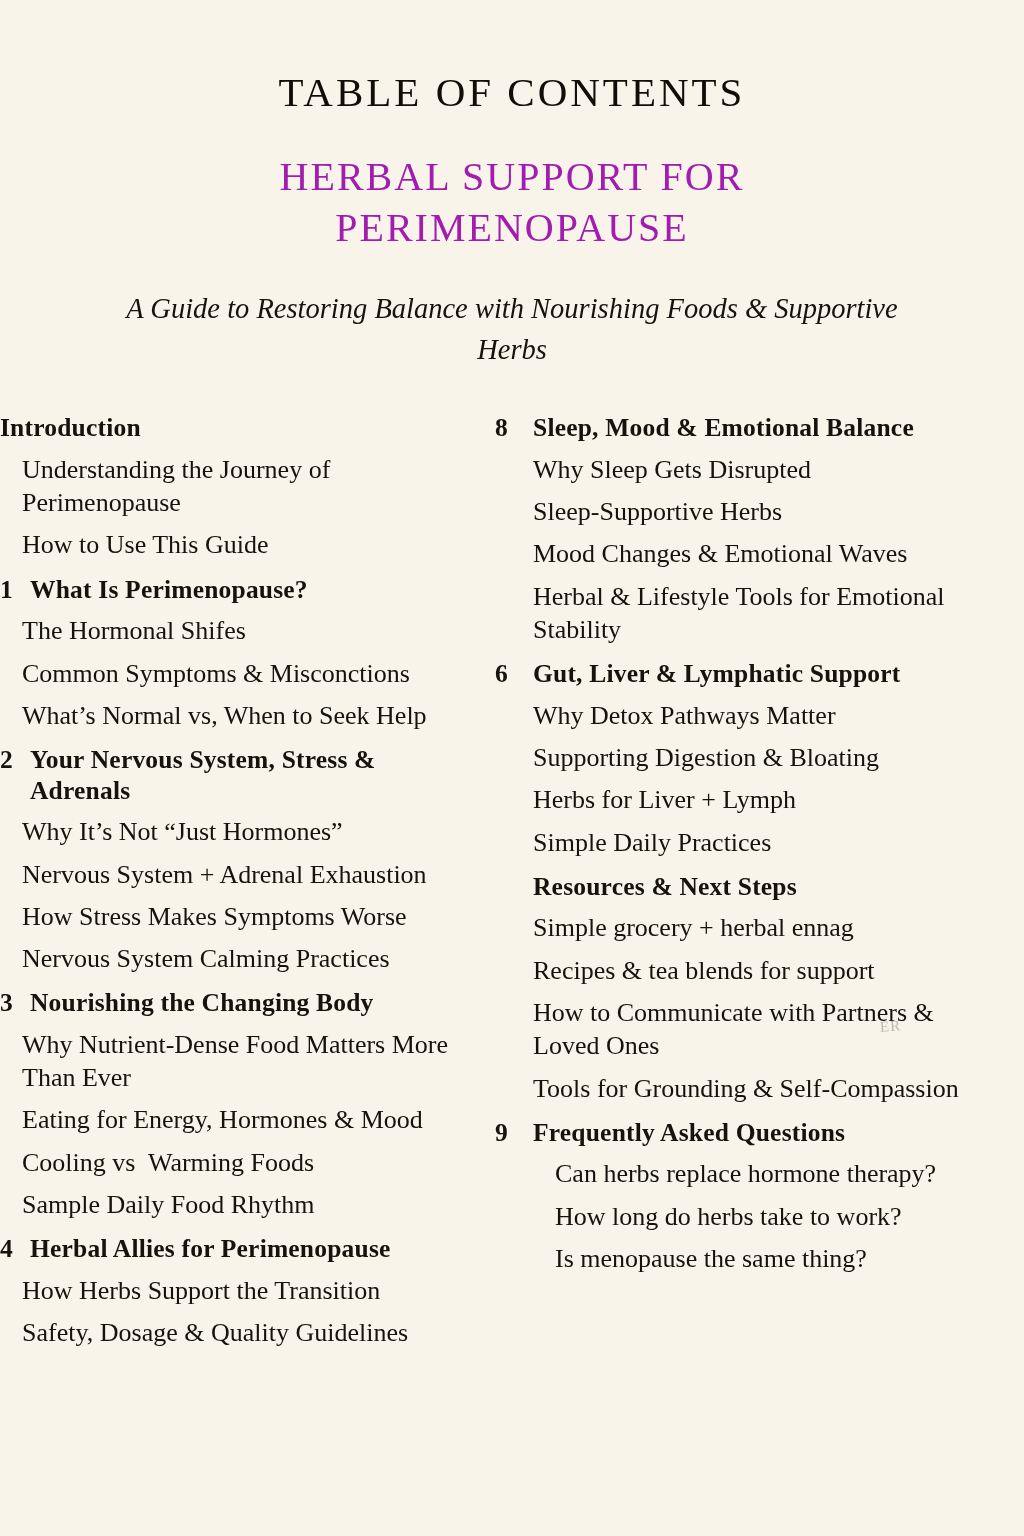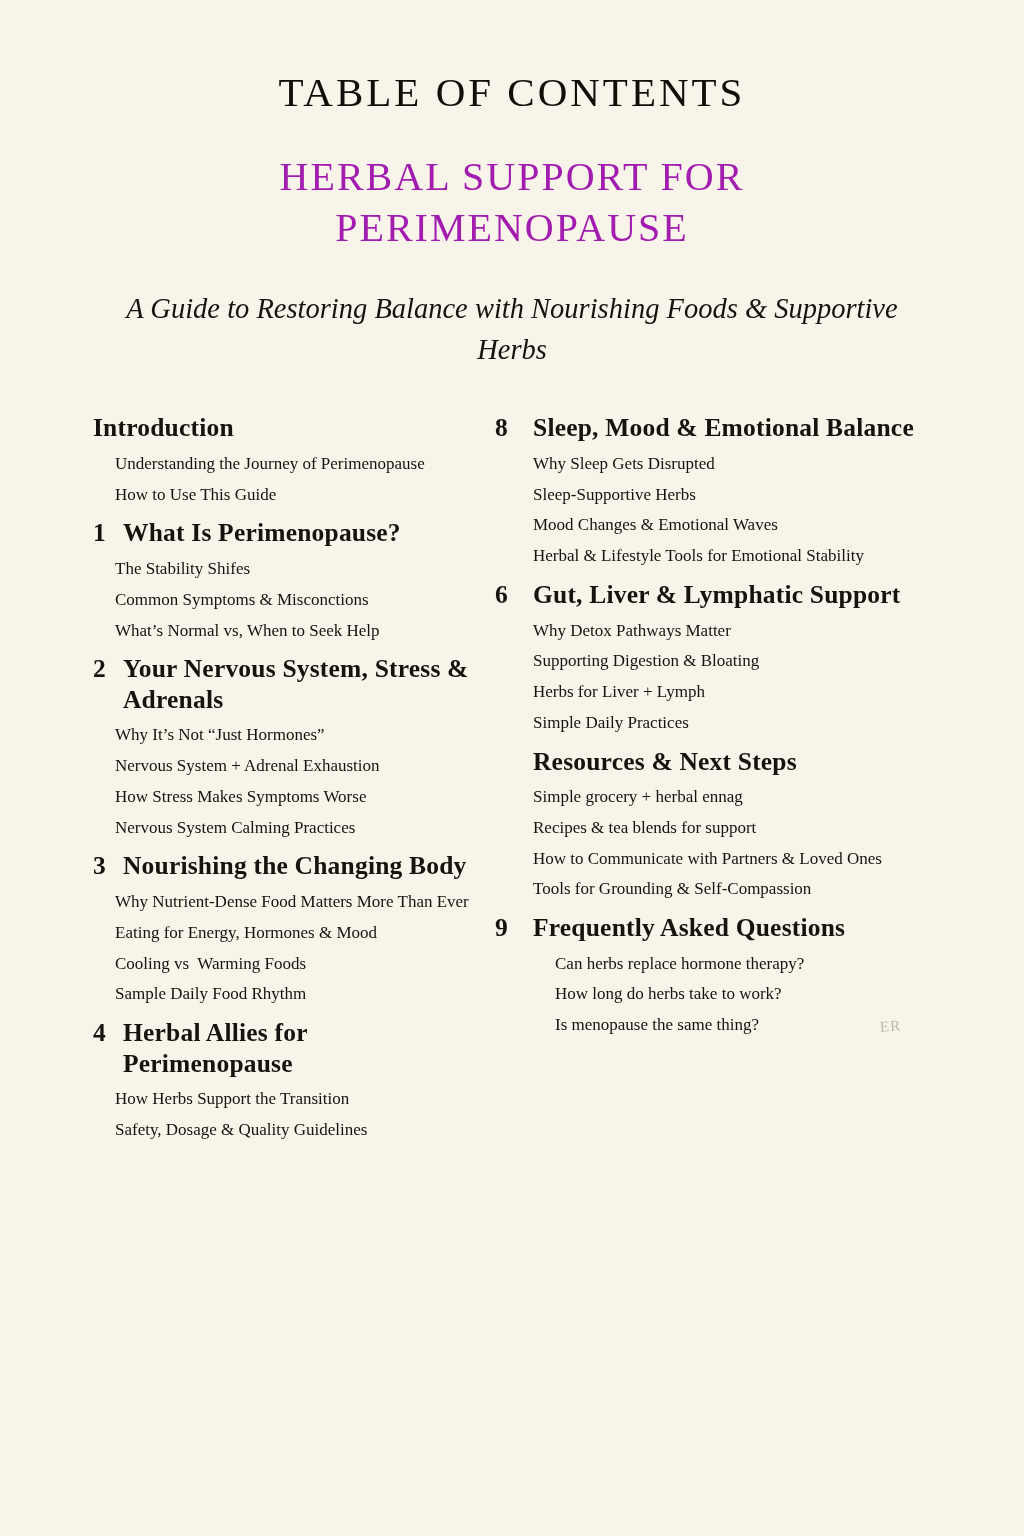--- a/index.html
+++ b/index.html
@@ -60,21 +60,20 @@
     margin-top: 30px;
     display: flex;
     align-items: flex-start;
   }
   .col {
     position: relative;
     box-sizing: border-box;
   }
   .col-left {
     width: 480px;
-    padding-left: 93px;
   }
   .col-right {
     width: 544px;
     padding-left: 53px;
     padding-right: 34px;
   }
 
   
   .chapter {
     position: relative;
@@ -98,21 +97,21 @@
   }
   
   .col-right .chapter {
     padding-left: 0;
   }
   .col-right .chapter-num {
     left: -38px;
   }
 
   .entry {
-    font-size: 17px;
+    font-size: 26px;
     line-height: 1.28;
     margin-top: 9px;
     padding-left: 22px;
     white-space: pre-wrap;
   }
   .col-right .entry {
     padding-left: 0;
   }
   .col-right .entry.faq {
     padding-left: 22px;
@@ -142,21 +141,21 @@
     <div class="book-title">HERBAL SUPPORT FOR PERIMENOPAUSE</div>
     <div class="subtitle">A Guide to Restoring Balance with Nourishing Foods &amp; Supportive Herbs</div>
   </div>
 
   <div class="columns">
     <div class="col col-left">
         <div class="chapter no-num"><span>Introduction</span></div>
         <div class="entry">Understanding the Journey of Perimenopause</div>
         <div class="entry">How to Use This Guide</div>
         <div class="chapter"><span class="chapter-num">1</span><span>What Is Perimenopause?</span></div>
-        <div class="entry">The Stability Shifes</div>
+        <div class="entry">The Hormonal Shifes</div>
         <div class="entry">Common Symptoms &amp; Misconctions</div>
         <div class="entry">What’s Normal vs, When to Seek Help</div>
         <div class="chapter"><span class="chapter-num">2</span><span>Your Nervous System, Stress &amp; Adrenals</span></div>
         <div class="entry">Why It’s Not “Just Hormones”</div>
         <div class="entry">Nervous System + Adrenal Exhaustion</div>
         <div class="entry">How Stress Makes Symptoms Worse</div>
         <div class="entry">Nervous System Calming Practices</div>
         <div class="chapter"><span class="chapter-num">3</span><span>Nourishing the Changing Body</span></div>
         <div class="entry">Why Nutrient-Dense Food Matters More Than Ever</div>
         <div class="entry">Eating for Energy, Hormones &amp; Mood</div>

